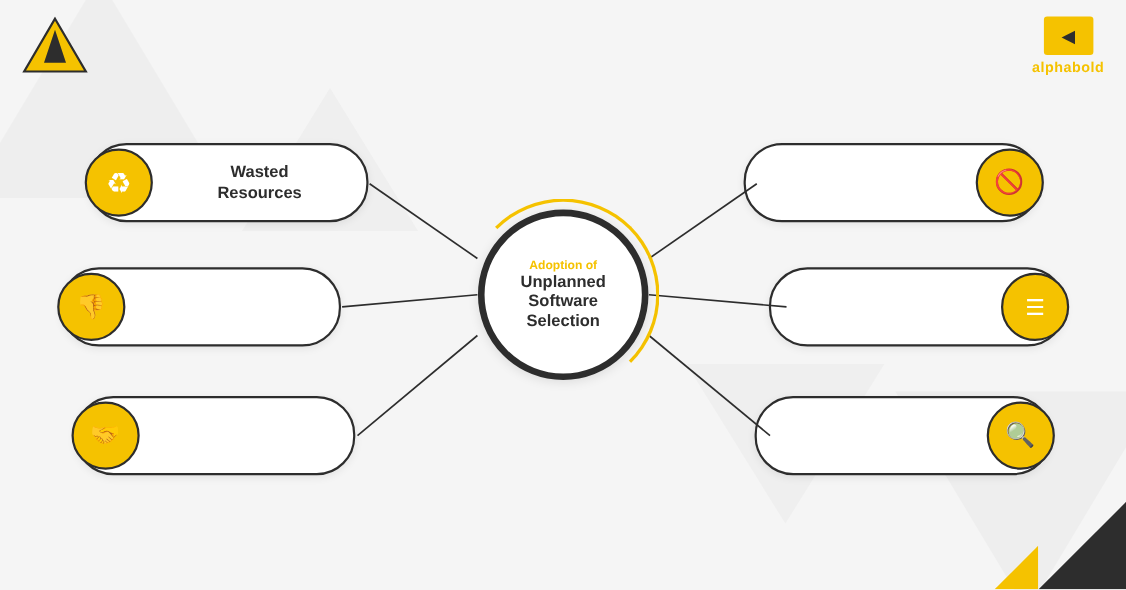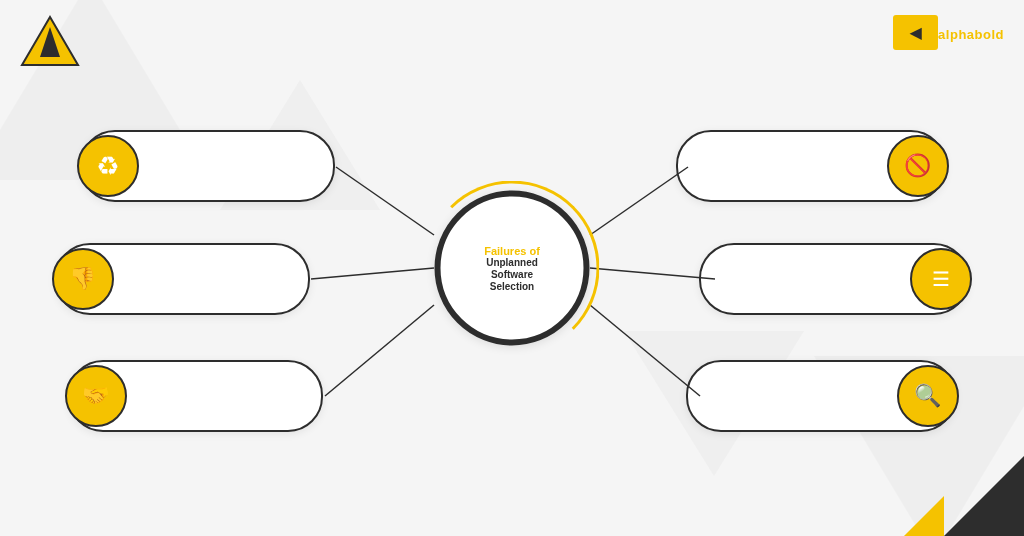--- a/index.html
+++ b/index.html
@@ -57,21 +57,21 @@
       width: 60px; height: 52px;
       position: relative;
     }
     .logo-triangle-outer svg { width: 60px; height: 52px; }
 
     
     .logo-right {
       position: absolute;
       top: 15px; right: 20px;
       display: flex;
-      flex-direction: row;
+      flex-direction: column;
       align-items: center;
     }
     .logo-right-icon {
       width: 45px; height: 35px;
       background: #f5c200;
       border-radius: 3px;
       display: flex;
       align-items: center;
       justify-content: center;
       position: relative;
@@ -111,21 +111,21 @@
     .center-circle-inner {
       padding: 10px;
     }
     .center-circle-subtitle {
       font-size: 11px;
       color: #f5c200;
       font-weight: 600;
       display: block;
     }
     .center-circle-title {
-      font-size: 10px;
+      font-size: 15px;
       color: #2d2d2d;
       font-weight: 900;
       line-height: 1.2;
       display: block;
     }
 
     
     .center-circle-arc {
       position: absolute;
       top: 50%;
@@ -295,31 +295,34 @@
 
   <line x1="688" y1="167" x2="590" y2="235" stroke="#2d2d2d" stroke-width="1.5"></line>
 
   <line x1="715" y1="279" x2="590" y2="268" stroke="#2d2d2d" stroke-width="1.5"></line>
 
   <line x1="700" y1="396" x2="590" y2="305" stroke="#2d2d2d" stroke-width="1.5"></line>
 </svg>
 
 <div class="center-circle">
   <div class="center-circle-inner">
-    <span class="center-circle-subtitle">Failures of</span>
+    <span class="center-circle-subtitle">Adoption of</span>
     <span class="center-circle-title">Unplanned<br>Software<br>Selection</span>
   </div>
 </div>
 
 <div class="center-circle-arc"></div>
 
 <div class="card card-left card-wasted">
   <div class="card-icon-circle">
     <span>♻</span>
   </div>
+  <div class="card-text">
+    Wasted<br>Resources
+  </div>
 </div>
 
 <div class="card card-left card-user-dissatisfaction">
   <div class="card-icon-circle" style="font-size:22px;">
     <span>👎</span>
   </div>
 </div>
 
 <div class="card card-left card-neglecting">
   <div class="card-icon-circle" style="font-size:22px;">

